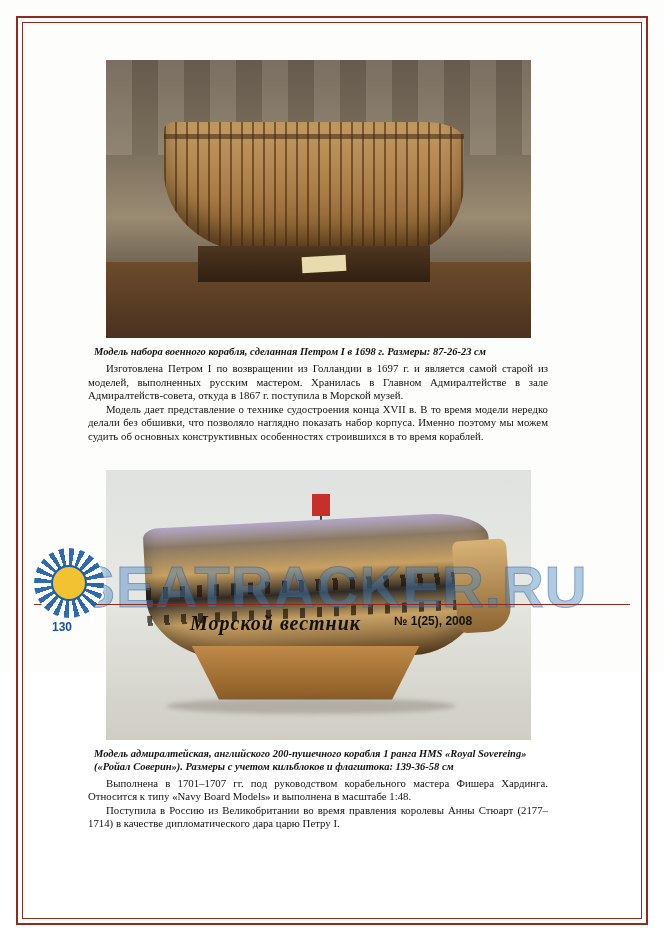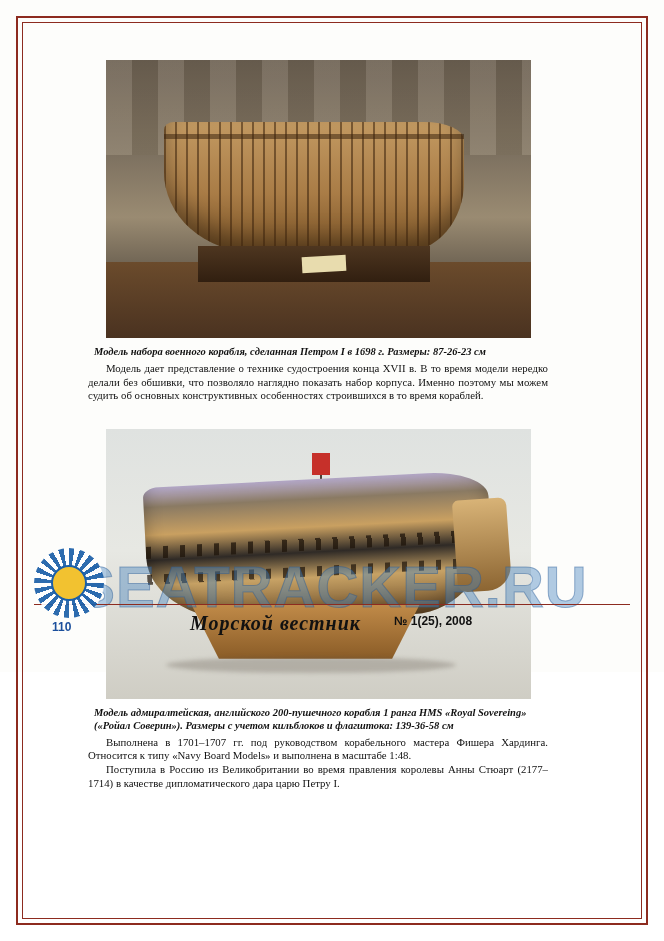--- a/index.html
+++ b/index.html
@@ -313,20 +313,21 @@
       <div class="ph1-hull">
         <div class="ph1-deckline"></div>
         <div class="ph1-ribs"></div>
       </div>
       <div class="ph1-stand"></div>
       <div class="ph1-label"></div>
     </div>
 
     <div class="caption">Модель набора военного корабля, сделанная Петром I в 1698 г. Размеры: 87-26-23 см</div>
 
+    <p class="body-par">Изготовлена Петром I по возвращении из Голландии в 1697 г. и является самой старой из моделей, выполненных русским мастером. Хранилась в Главном Адмиралтействе в зале Адмиралтейств-совета, откуда в 1867 г. поступила в Морской музей.</p>
     <p class="body-par">Модель дает представление о технике судостроения конца XVII в. В то время модели нередко делали без обшивки, что позволяло наглядно показать набор корпуса. Именно поэтому мы можем судить об основных конструктивных особенностях строившихся в то время кораблей.</p>
 
     <div class="gap-l"></div>
 
     <div class="photo photo-2">
       <div class="ph2-mastline"></div>
       <div class="ph2-flag"></div>
       <div class="ph2-hull">
         <div class="ph2-gunports"></div>
         <div class="ph2-gunports2"></div>
@@ -344,18 +345,18 @@
   </div>
 
   <div class="watermark">SEATRACKER.RU</div>
 
   <div class="footer">
     <div class="footer-rule"></div>
     <div class="sun-logo">
       <div class="ray-wrap"></div>
       <div class="disc"></div>
     </div>
-    <div class="page-num">110</div>
+    <div class="page-num">130</div>
     <div class="journal-name">Морской  вестник</div>
     <div class="issue">№ 1(25),  2008</div>
   </div>
 
 </div>
 
 </body></html>

